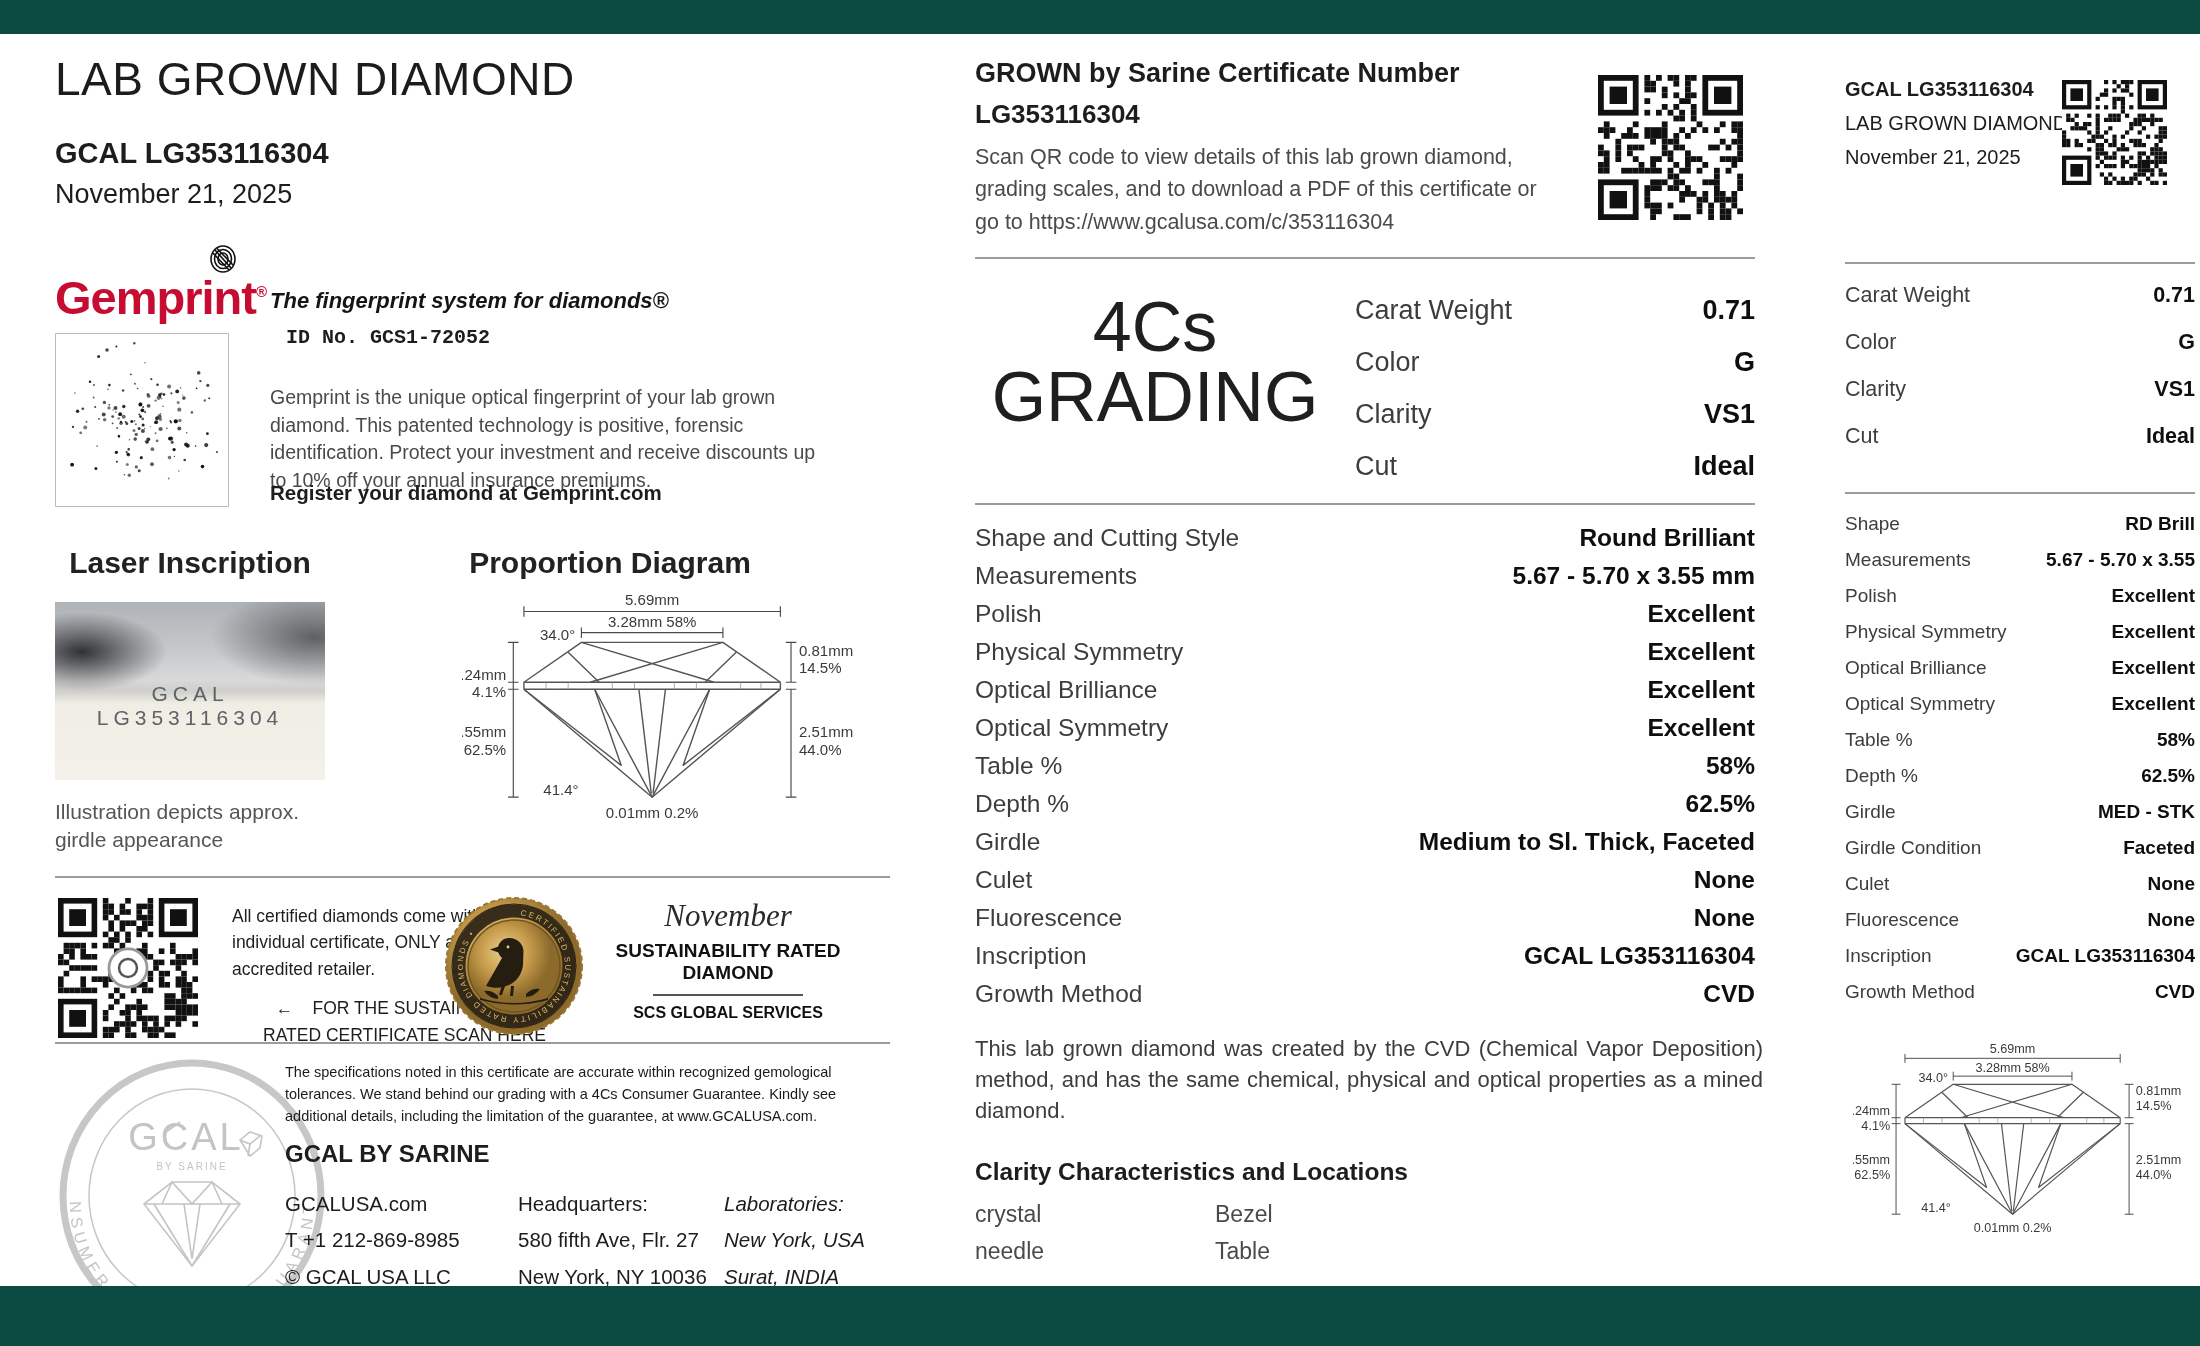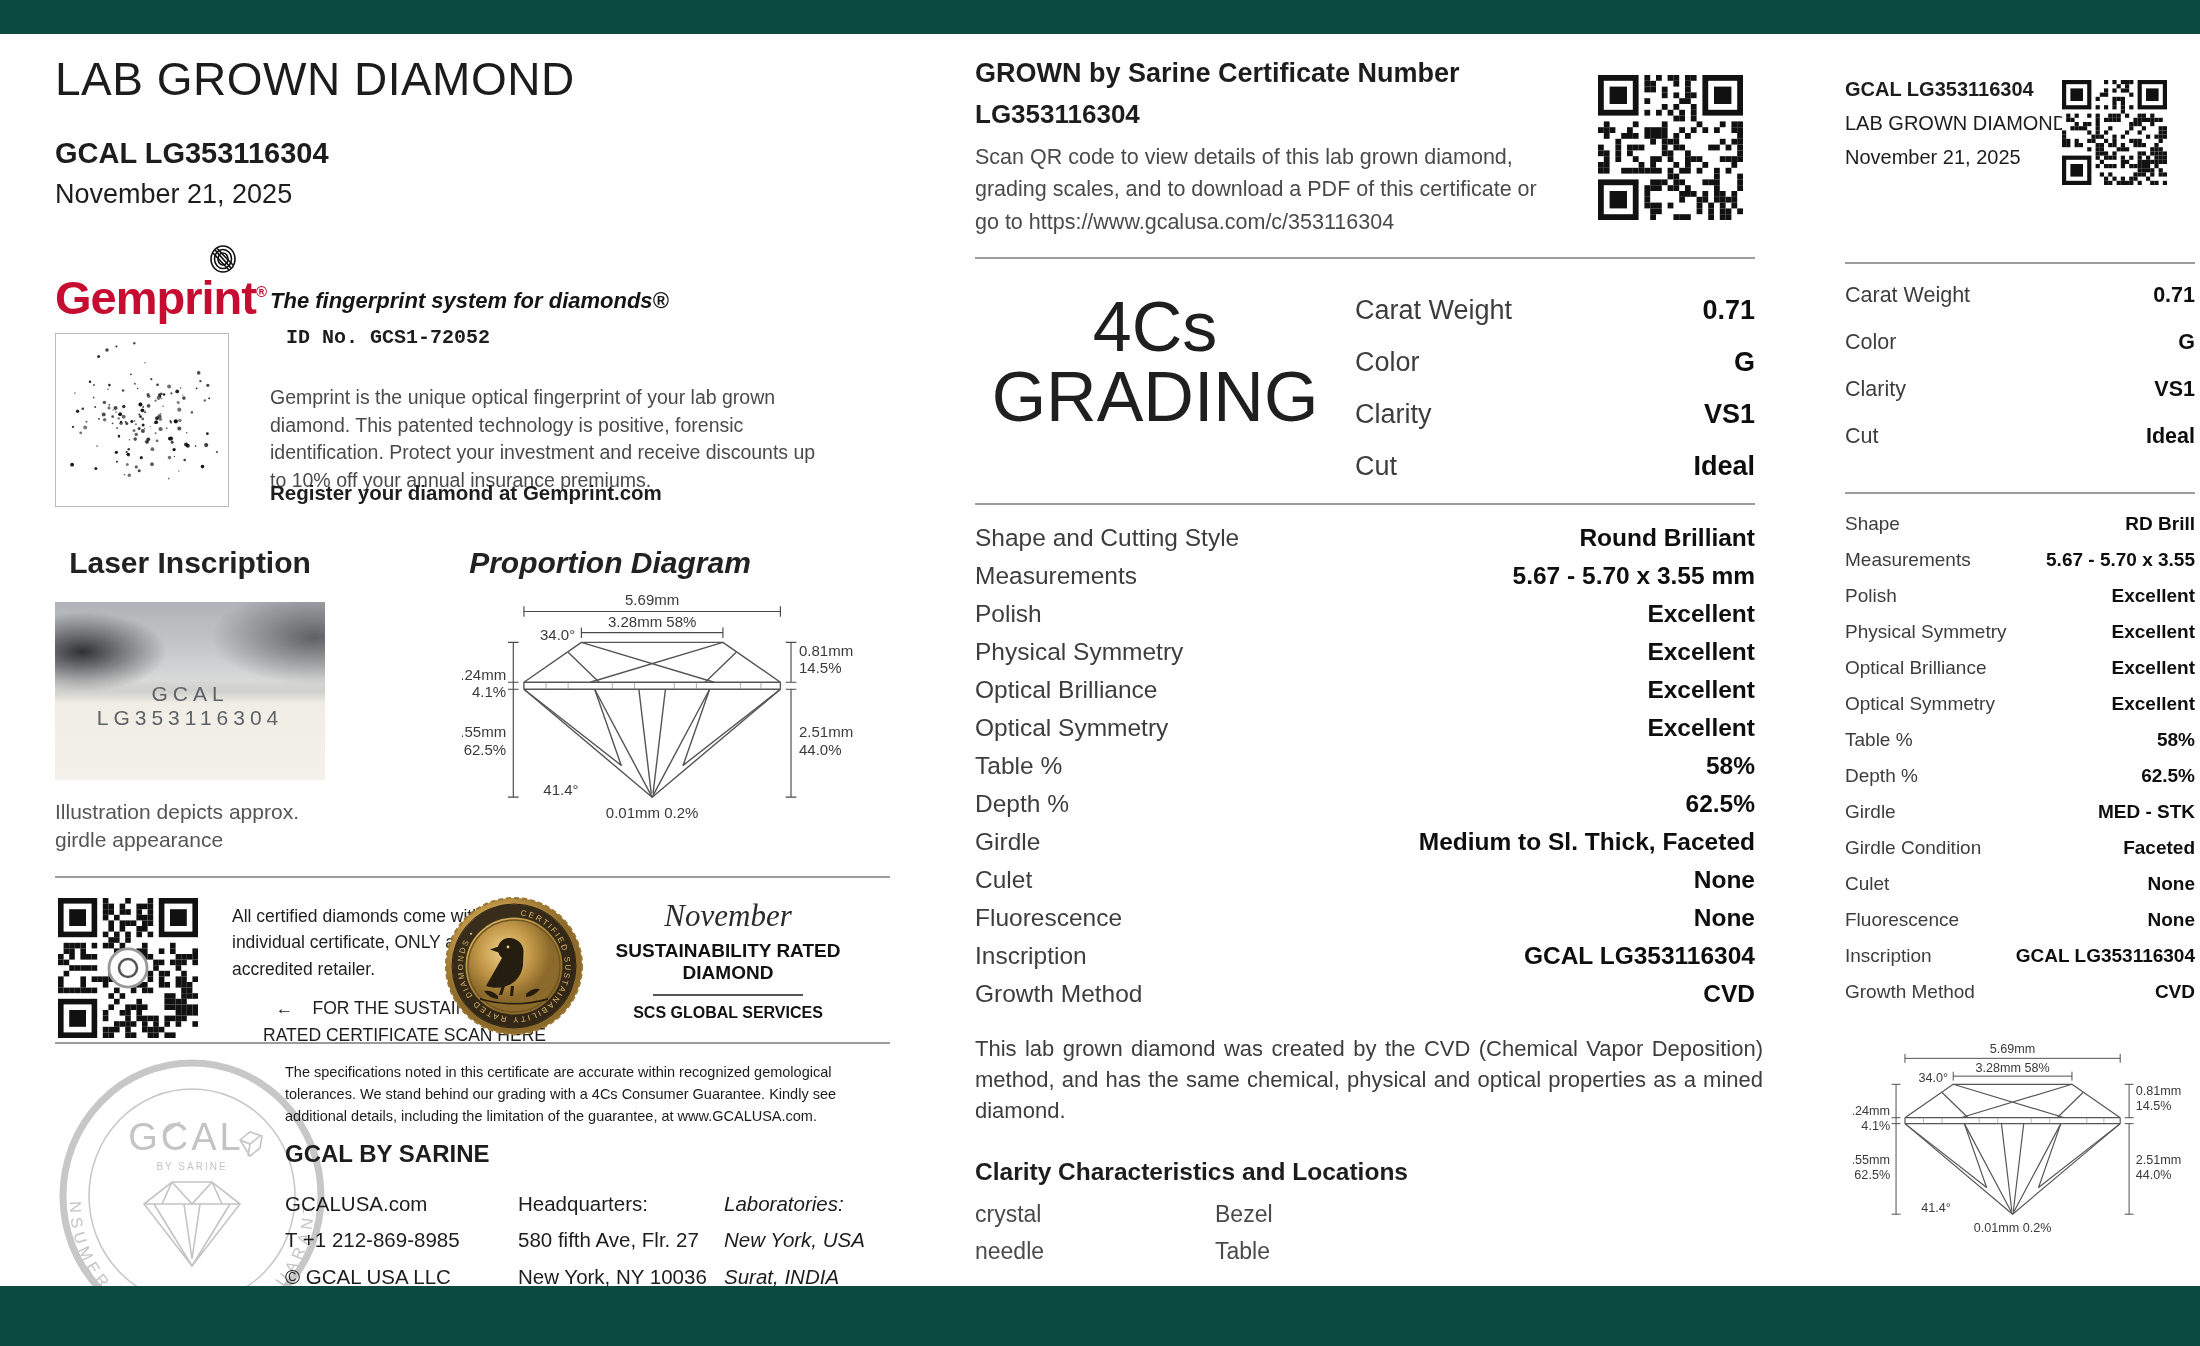--- a/index.html
+++ b/index.html
@@ -19,21 +19,21 @@
   .gemprint-logo .fp{display:block;margin-left:148px;}
   .gemprint-logo .wordmark{font-size:47px;font-weight:800;letter-spacing:-1px;line-height:1;}
   .gemprint-logo sup{font-size:15px;font-weight:700;}
   .gp-tagline{left:270px;top:288px;font-size:22px;font-style:italic;font-weight:600;color:#151515;}
   .gp-id{left:286px;top:326px;font-size:20px;font-weight:700;font-family:Liberation Mono, monospace;}
   .gp-desc{left:270px;top:384px;width:565px;font-size:19.5px;line-height:1.42;color:#4a4a4a;}
   .gp-register{left:270px;top:481px;font-size:20.5px;font-weight:700;color:#1d1d1d;}
   .scatter-box{left:55px;top:333px;width:172px;height:172px;border:1px solid #bcbcbc;background:#fff;}
   .sec-head{font-size:30px;font-weight:700;color:#222;text-align:center;}
   .laser-head{left:55px;top:546px;width:270px;}
-  .prop-head{left:455px;top:546px;width:310px;font-style:italic;}
+  .prop-head{left:455px;top:546px;width:310px;}
   .laser-photo{left:55px;top:602px;width:270px;height:178px;overflow:hidden;
      background:
        radial-gradient(45% 32% at 10% 28%, rgba(22,22,26,.85), rgba(22,22,26,0) 70%),
        radial-gradient(55% 38% at 96% 20%, rgba(30,30,34,.6), rgba(0,0,0,0) 70%),
        linear-gradient(180deg,#aeb2b6 0%,#c9ccce 30%,#d8d9d8 44%,#cfcfcb 50%,#efede4 57%,#f3f1e9 100%);}
   .laser-text{position:absolute;top:45%;width:100%;text-align:center;color:#5d6368;
      letter-spacing:5px;font-size:21px;font-weight:400;}
   .laser-caption{left:55px;top:798px;font-size:21px;line-height:1.35;color:#555;}
   .diagram-main{left:462px;top:592px;width:398px;}
   .diagram-small{left:1853px;top:1042px;width:334px;}

